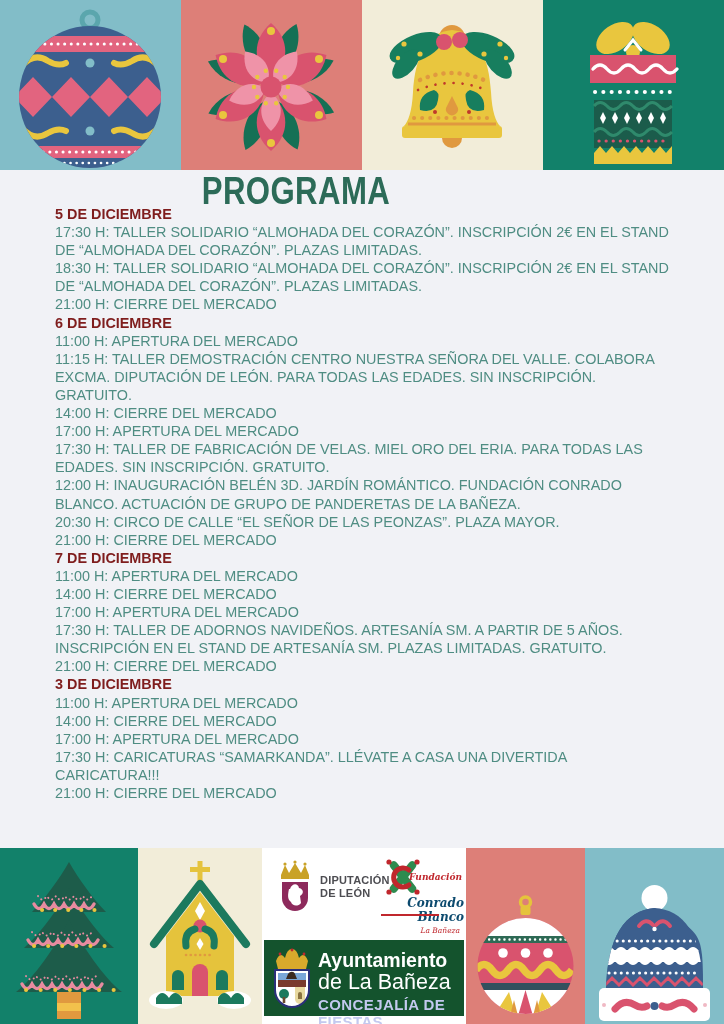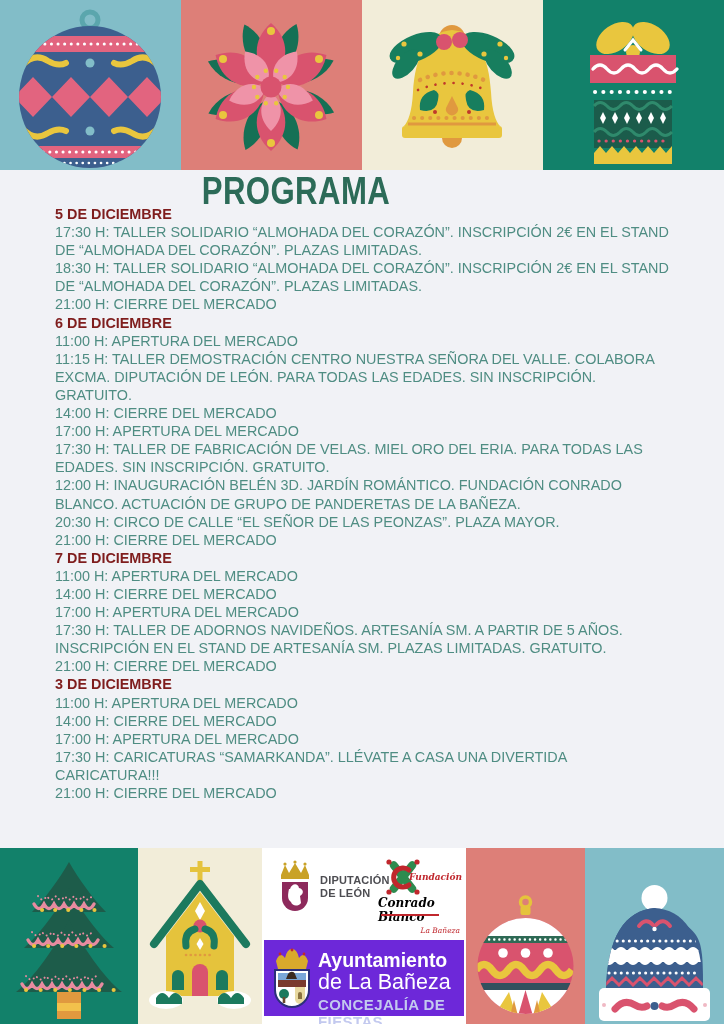--- a/index.html
+++ b/index.html
@@ -46,28 +46,28 @@
   .dip-logo{position:absolute;left:10px;top:10px;width:104px;height:74px;}
   .dip-logo svg{width:42px;height:60px;position:absolute;left:2px;top:2px;}
   .dip-text{
     position:absolute;left:48px;top:16px;font-size:11px;font-weight:bold;
     color:#4d4d52;line-height:13px;letter-spacing:.2px;
   }
   .conrado{position:absolute;left:116px;top:2px;width:86px;height:88px;}
   .conrado svg{position:absolute;left:4px;top:6px;width:42px;height:44px;}
   .cb-fundacion{position:absolute;right:2px;top:22px;font-family:"DejaVu Serif",serif;
     font-style:italic;font-weight:bold;font-size:9px;color:#c0272d;}
-  .cb-name{position:absolute;left:0;top:46px;width:86px;text-align:left;
+  .cb-name{position:absolute;left:0;top:46px;width:86px;text-align:right;
     font-family:"DejaVu Serif",serif;font-style:italic;font-weight:bold;
-    font-size:12px;color:#000000;}
+    font-size:12px;color:#0c4a6e;}
   .cb-line{position:absolute;left:3px;top:64px;width:58px;height:2px;background:#c0272d;}
   .cb-place{position:absolute;right:4px;top:76px;font-family:"DejaVu Serif",serif;
     font-style:italic;font-size:7.5px;color:#c0272d;}
   .banner{
-    position:absolute;left:2px;top:92px;width:200px;height:76px;background:#6d28d9;
+    position:absolute;left:2px;top:92px;width:200px;height:76px;background:#14532d;
   }
   .banner svg{position:absolute;left:6px;top:5px;width:44px;height:66px;}
   .bn-l1{position:absolute;left:54px;top:9px;font-size:19.5px;font-weight:600;color:#fff;}
   .bn-l2{position:absolute;left:54px;top:30px;font-size:21.5px;font-weight:normal;color:#fff;}
   .bn-l3{position:absolute;left:54px;top:56px;font-size:15px;font-weight:bold;
     color:#c3c9ef;letter-spacing:.4px;}
 </style>
 </head>
 <body>
 

